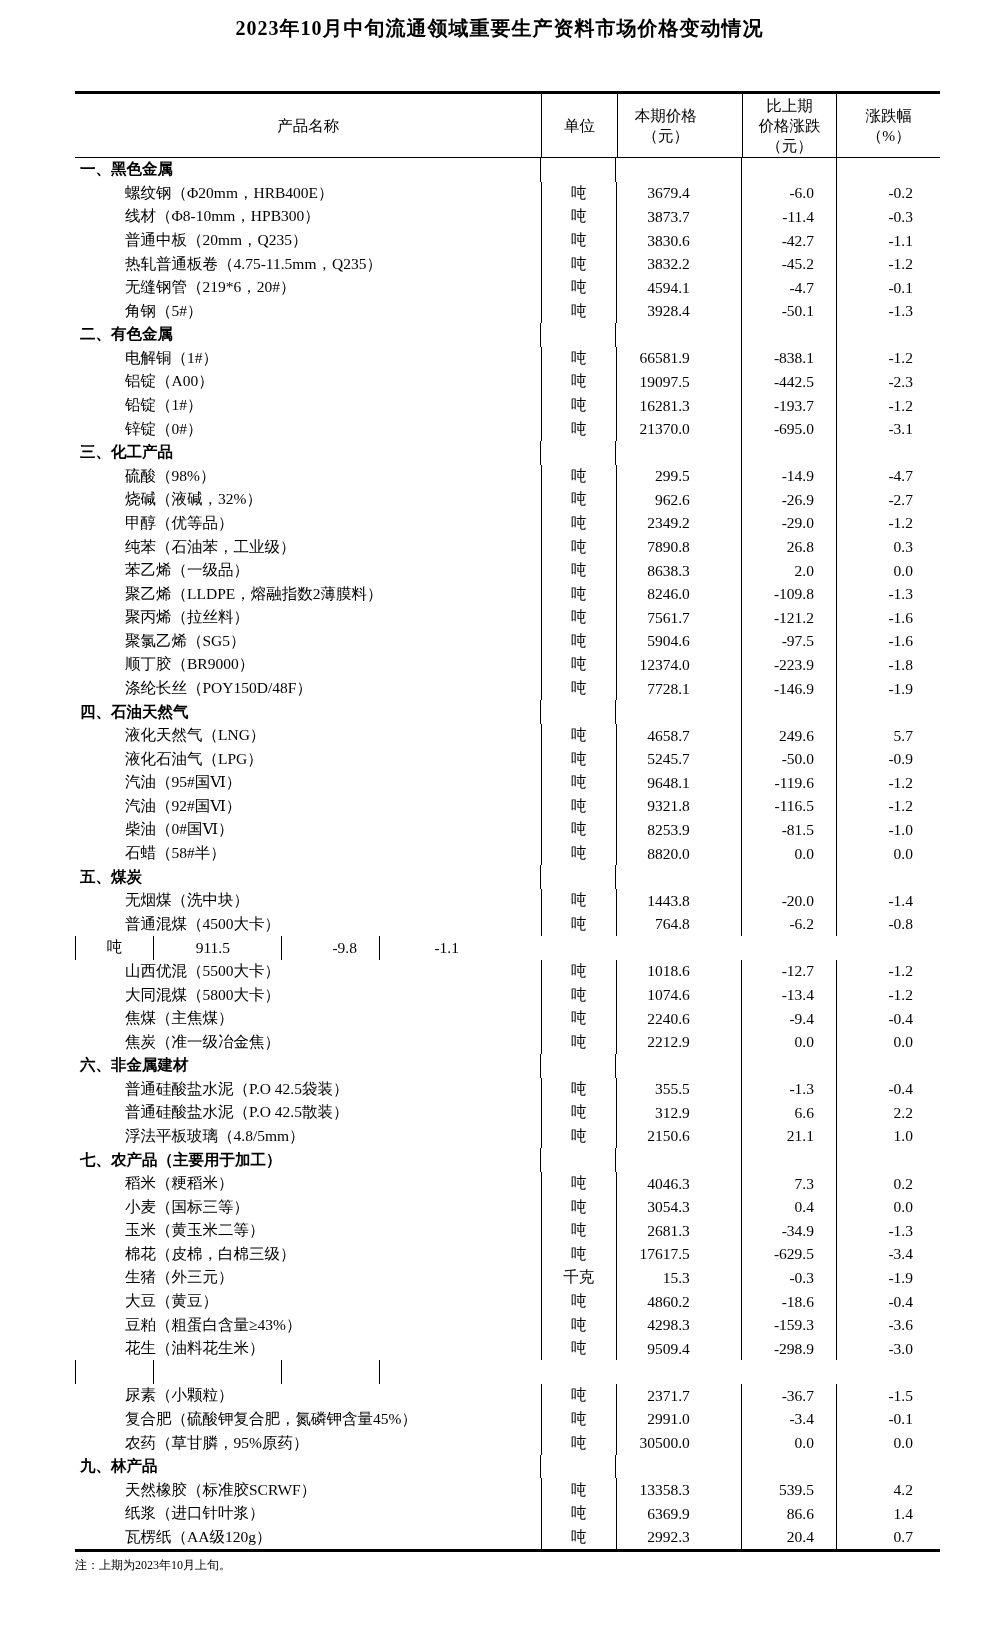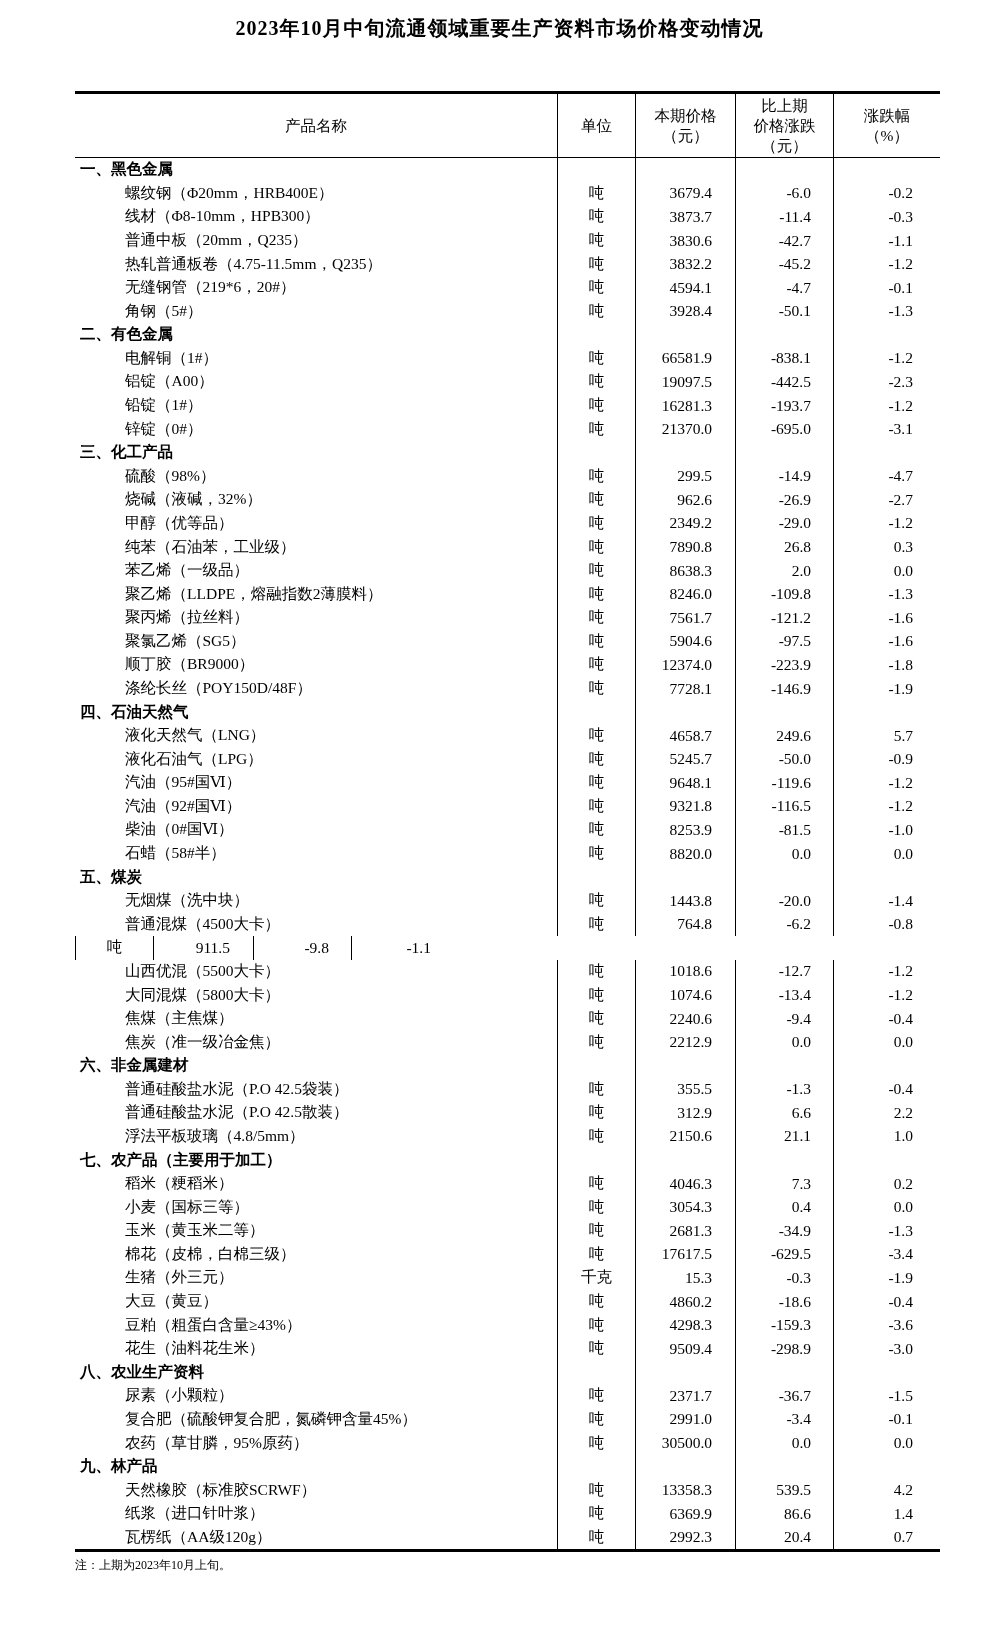--- a/index.html
+++ b/index.html
@@ -30,21 +30,21 @@
   .trow{display:flex;width:865px;}
   .cell{
     box-sizing:border-box;
     overflow:hidden;
     white-space:nowrap;
   }
   .c-name{width:482px;text-align:right;}
   .c-unit{width:78px;border-left:1px solid #000;text-align:center;}
   .c-num{border-left:1px solid #000;text-align:right;}
   .c-price{width:100px;padding-right:23px;}
-  .c-change{width:98px;padding-right:22px;}
+  .c-change{width:98px;padding-right:22px;margin-left:28px;}
   .c-pct{width:107px;padding-right:27px;}
   .thead{
     height:63px;
     border-bottom:1px solid #000;
     font-size:15.5px;
   }
   .thead .cell{
     display:flex;align-items:center;justify-content:center;
     text-align:center;
     white-space:pre-line;
@@ -440,21 +440,20 @@
           <div class="cell c-num c-pct">-3.6</div>
         </div>
         <div class="trow">
           <div class="cell c-name">花生（油料花生米）</div>
           <div class="cell c-unit">吨</div>
           <div class="cell c-num c-price">9509.4</div>
           <div class="cell c-num c-change">-298.9</div>
           <div class="cell c-num c-pct">-3.0</div>
         </div>
         <div class="trow">
-          <div class="cell c-name sec">八、农业生产资料</div>
           <div class="cell c-unit"></div>
           <div class="cell c-num c-price"></div>
           <div class="cell c-num c-change"></div>
           <div class="cell c-num c-pct"></div>
         </div>
         <div class="trow">
           <div class="cell c-name">尿素（小颗粒）</div>
           <div class="cell c-unit">吨</div>
           <div class="cell c-num c-price">2371.7</div>
           <div class="cell c-num c-change">-36.7</div>

